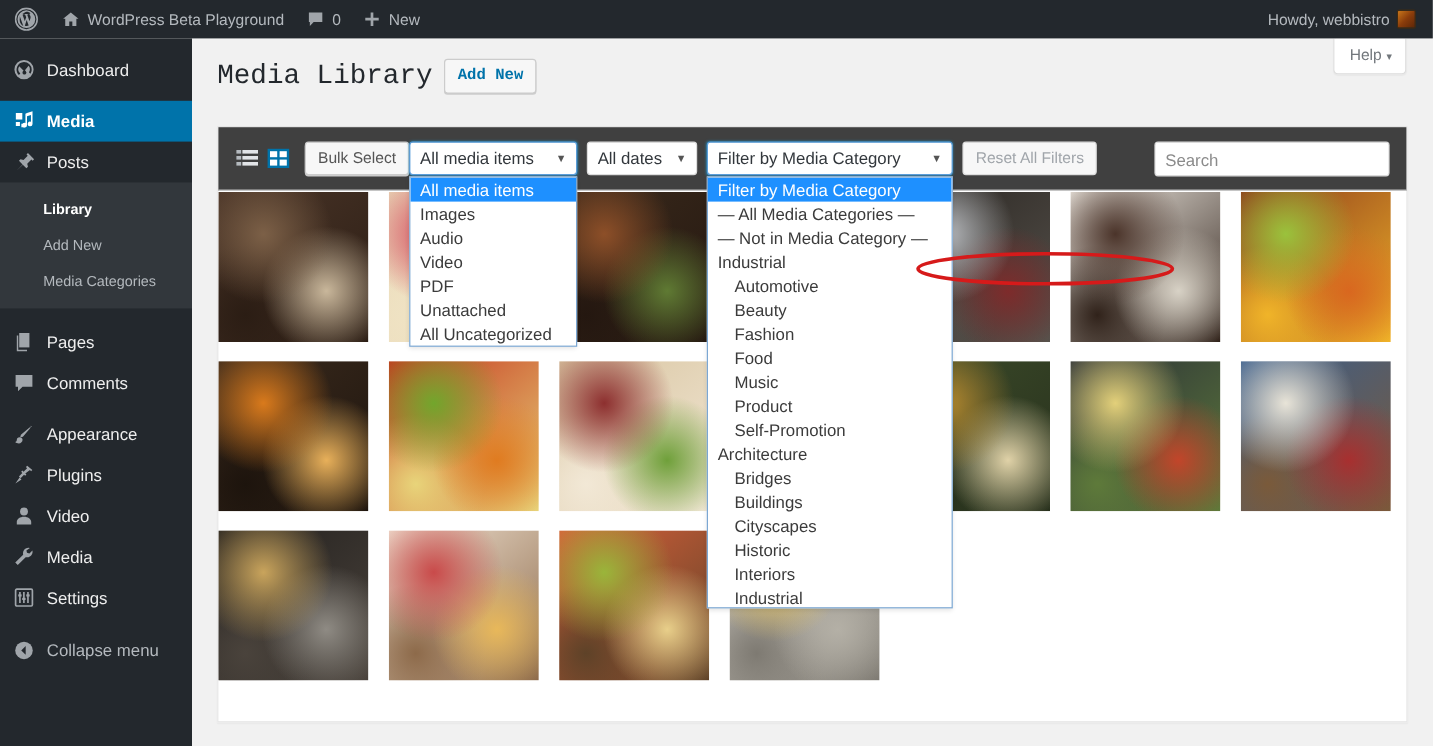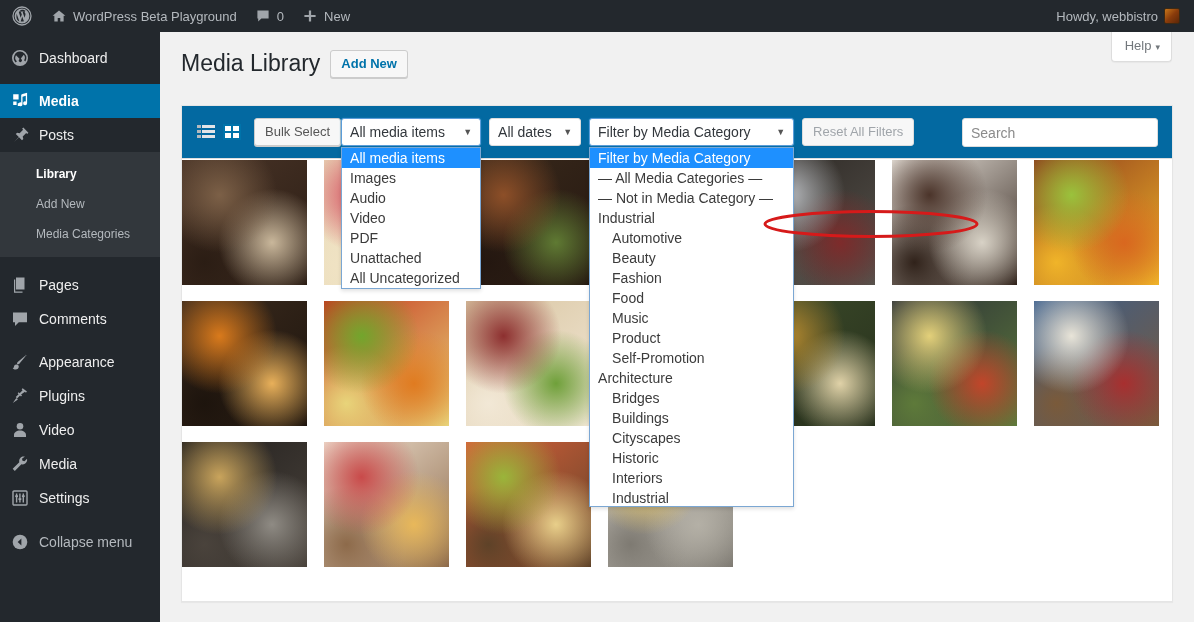--- a/index.html
+++ b/index.html
@@ -85,22 +85,23 @@
     position: absolute; top: 0px; right: 22px;
     background: #fff; border: 1px solid #ddd; border-top: none;
     border-radius: 0 0 4px 4px;
     padding: 5px 11px 5px 13px;
     font-size: 13px; color: #72777c; cursor: pointer;
     line-height: 17px; box-shadow: 0 1px 1px rgba(0,0,0,.04);
   }
   #helpbtn .caret { font-size: 9px; margin-left: 4px; color: #72777c; }
 
   .page-title-row {
-    display: flex; align-items: center; gap: 10px;
+    display: flex; gap: 10px;
     padding: 17px 0 0 21px;
+    font-family: Liberation Mono, monospace;
   }
   h1.page-title {
     font-size: 23px; font-weight: 400; color: #23282d;
     margin: 0; line-height: 29px; padding: 0;
   }
   .page-title-action {
     background: #f7f7f7; border: 1px solid #ccc; border-radius: 3px;
     color: #0073aa; font-size: 13px; font-weight: 600;
     padding: 5px 10px; line-height: 16px; cursor: pointer;
     box-shadow: 0 1px 0 #ccc;
@@ -110,21 +111,21 @@
   #media-frame {
     position: absolute; left: 21px; top: 73px;
     width: 992px; height: 497px;
     background: #fff; border: 1px solid #e5e5e5;
     box-shadow: 0 1px 1px rgba(0,0,0,.04);
   }
   #media-toolbar {
     position: relative;
     height: 53px; border-bottom: 1px solid #ddd;
     display: flex; align-items: center; padding: 0 14px;
-    background: #0369a1;
+    background: #404040;
   }
 
   .view-switch { display: flex; gap: 6px; margin-right: 12px; }
   .vs-btn { width: 20px; height: 20px; cursor: pointer; line-height: 0; }
 
   .btn-secondary {
     background: #f7f7f7; border: 1px solid #ccc; border-radius: 3px;
     color: #555; font-size: 13px; padding: 0 10px; height: 28px;
     line-height: 26px; cursor: pointer; box-shadow: 0 1px 0 #ccc;
     white-space: nowrap;

